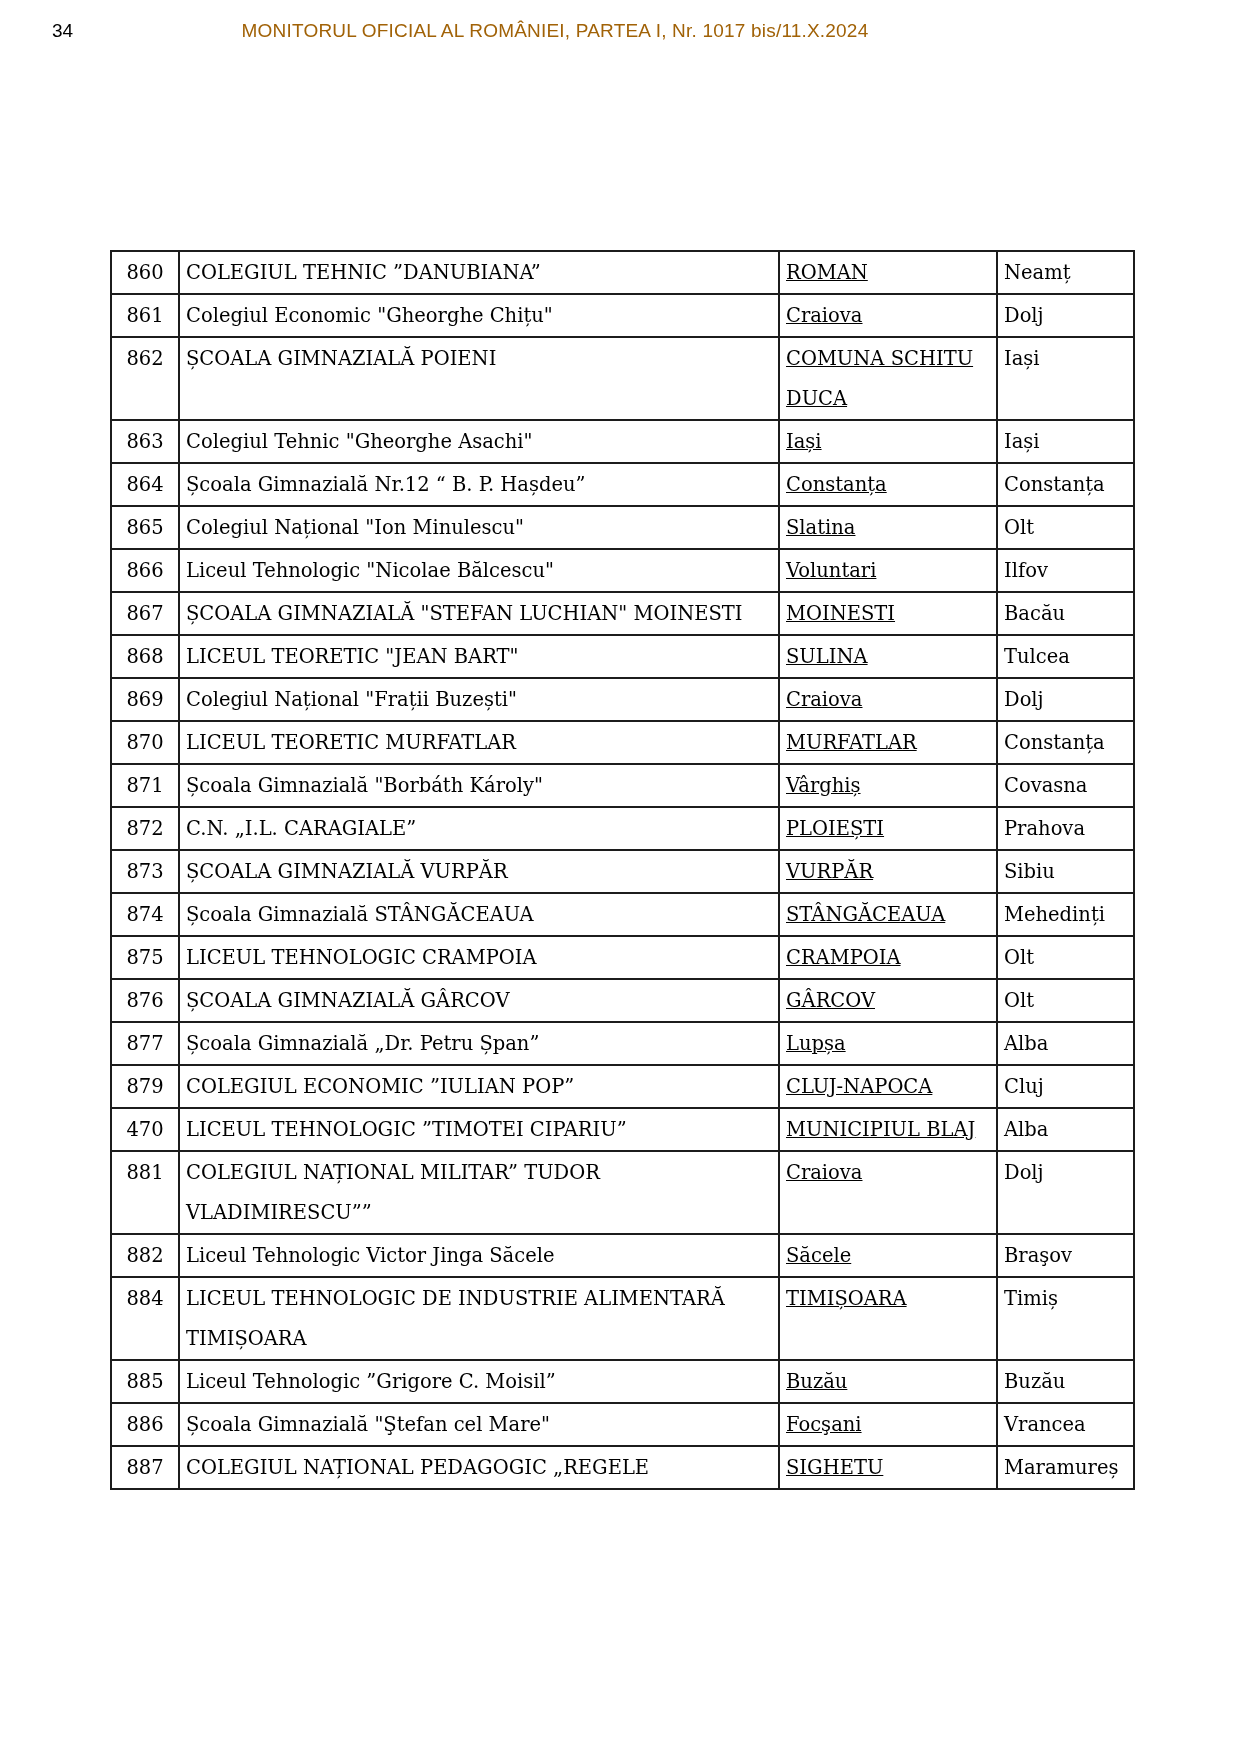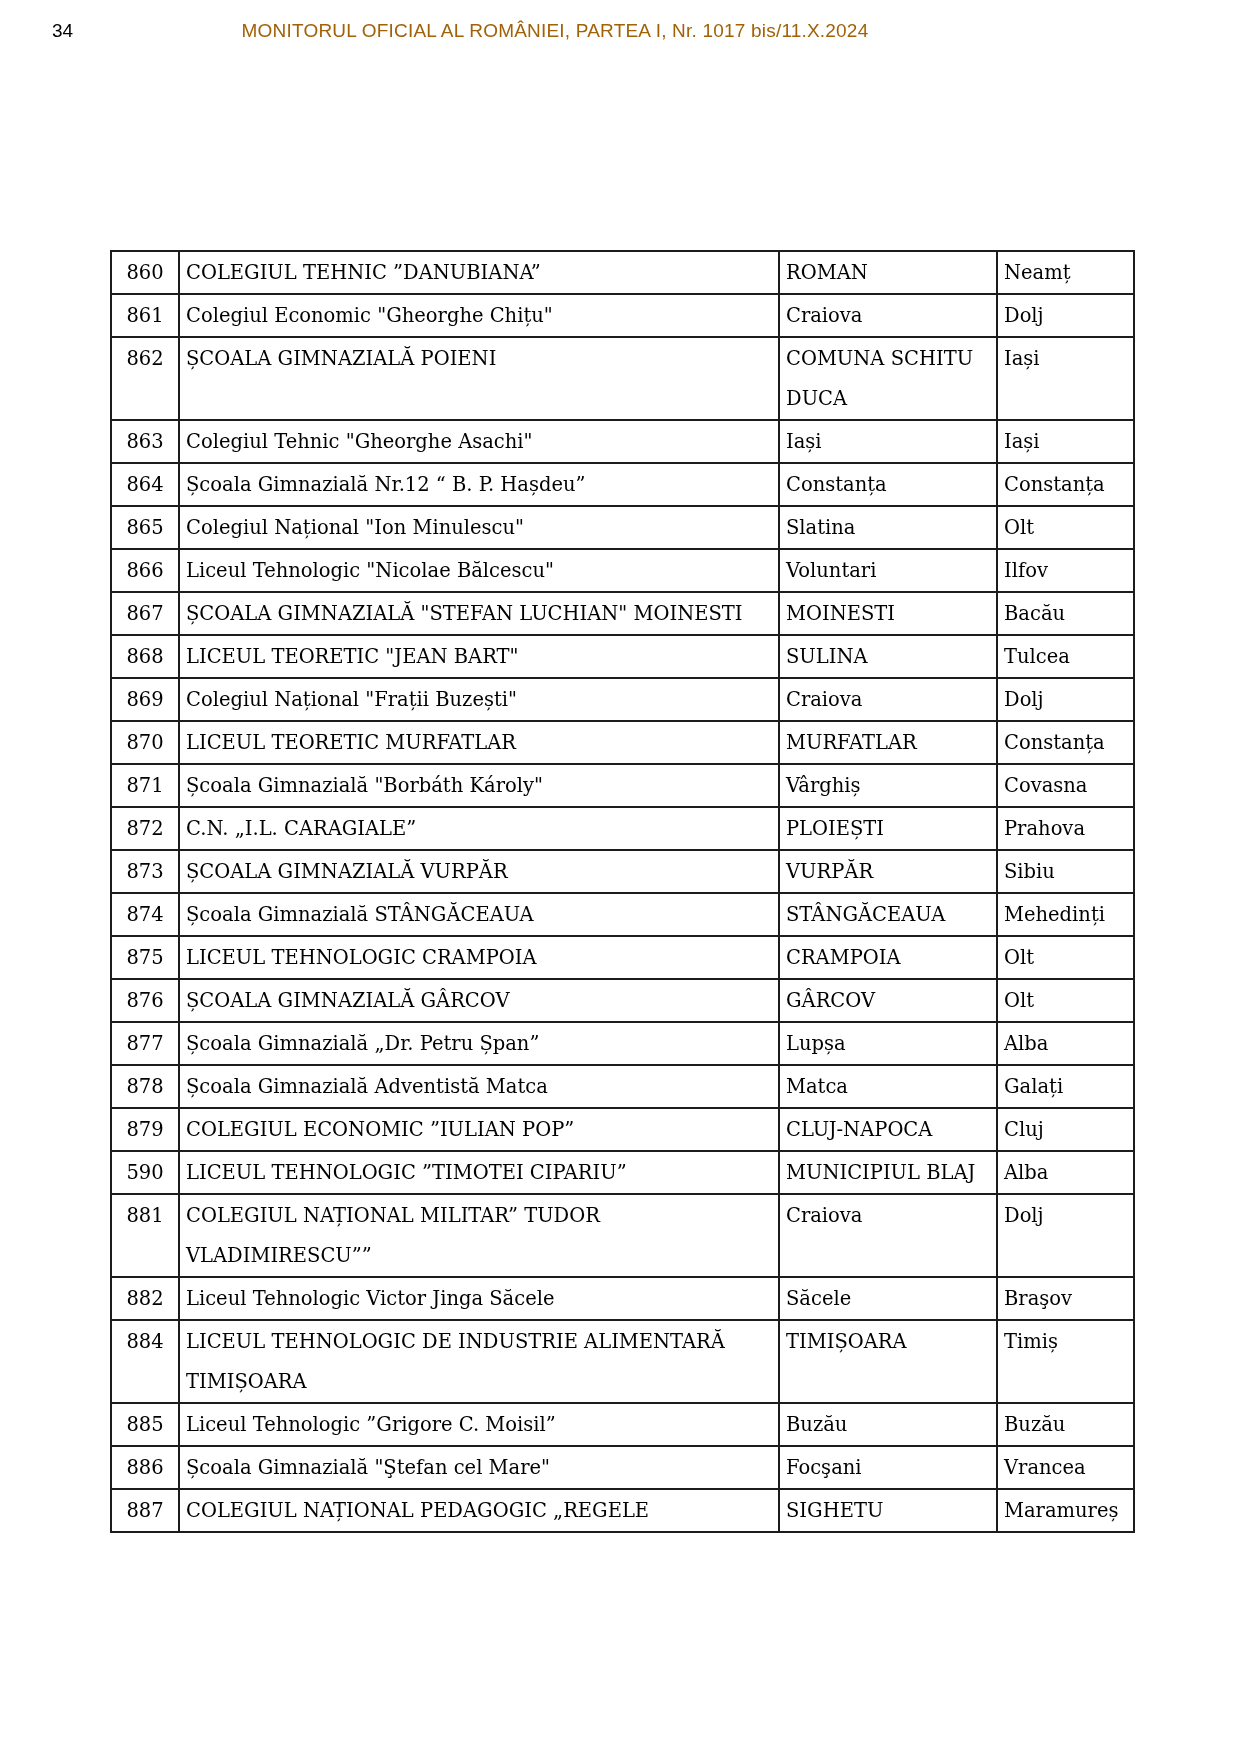--- a/index.html
+++ b/index.html
@@ -46,21 +46,21 @@
     vertical-align: top;
     font-size: 19.5px;
     line-height: 40px;
     padding: 1px 6px 0 6px;
     overflow: hidden;
   }
   table.doc-table tr { height: 43px; }
   table.doc-table tr.tall { height: 68px; }
   td.col-no { text-align: center; padding-left: 2px; padding-right: 2px; }
   td.col-name { padding-left: 13px; }
-  td.col-loc { padding-left: 9px; }
+  td.col-loc { padding-left: 9px; text-decoration: underline; }
   td.col-county { padding-left: 9px; }
 </style>
 </head>
 <body>
 
 <div class="page-number">34</div>
 
 <div class="page-header">MONITORUL OFICIAL AL ROMÂNIEI, PARTEA I, Nr. 1017 bis/11.X.2024</div>
 
 <div class="doc-table-wrap">
@@ -174,33 +174,27 @@
           <td class="col-loc">GÂRCOV</td>
           <td class="col-county">Olt</td>
         </tr>
         <tr>
           <td class="col-no">877</td>
           <td class="col-name">Școala Gimnazială „Dr. Petru Șpan”</td>
           <td class="col-loc">Lupșa</td>
           <td class="col-county">Alba</td>
         </tr>
         <tr>
-          <td class="col-no">878</td>
-          <td class="col-name">Școala Gimnazială Adventistă Matca</td>
-          <td class="col-loc">Matca</td>
-          <td class="col-county">Galați</td>
-        </tr>
-        <tr>
           <td class="col-no">879</td>
           <td class="col-name">COLEGIUL ECONOMIC ”IULIAN POP”</td>
           <td class="col-loc">CLUJ-NAPOCA</td>
           <td class="col-county">Cluj</td>
         </tr>
         <tr>
-          <td class="col-no">590</td>
+          <td class="col-no">470</td>
           <td class="col-name">LICEUL TEHNOLOGIC ”TIMOTEI CIPARIU”</td>
           <td class="col-loc">MUNICIPIUL BLAJ</td>
           <td class="col-county">Alba</td>
         </tr>
         <tr class="tall">
           <td class="col-no">881</td>
           <td class="col-name">COLEGIUL NAȚIONAL MILITAR” TUDOR VLADIMIRESCU””</td>
           <td class="col-loc">Craiova</td>
           <td class="col-county">Dolj</td>
         </tr>

